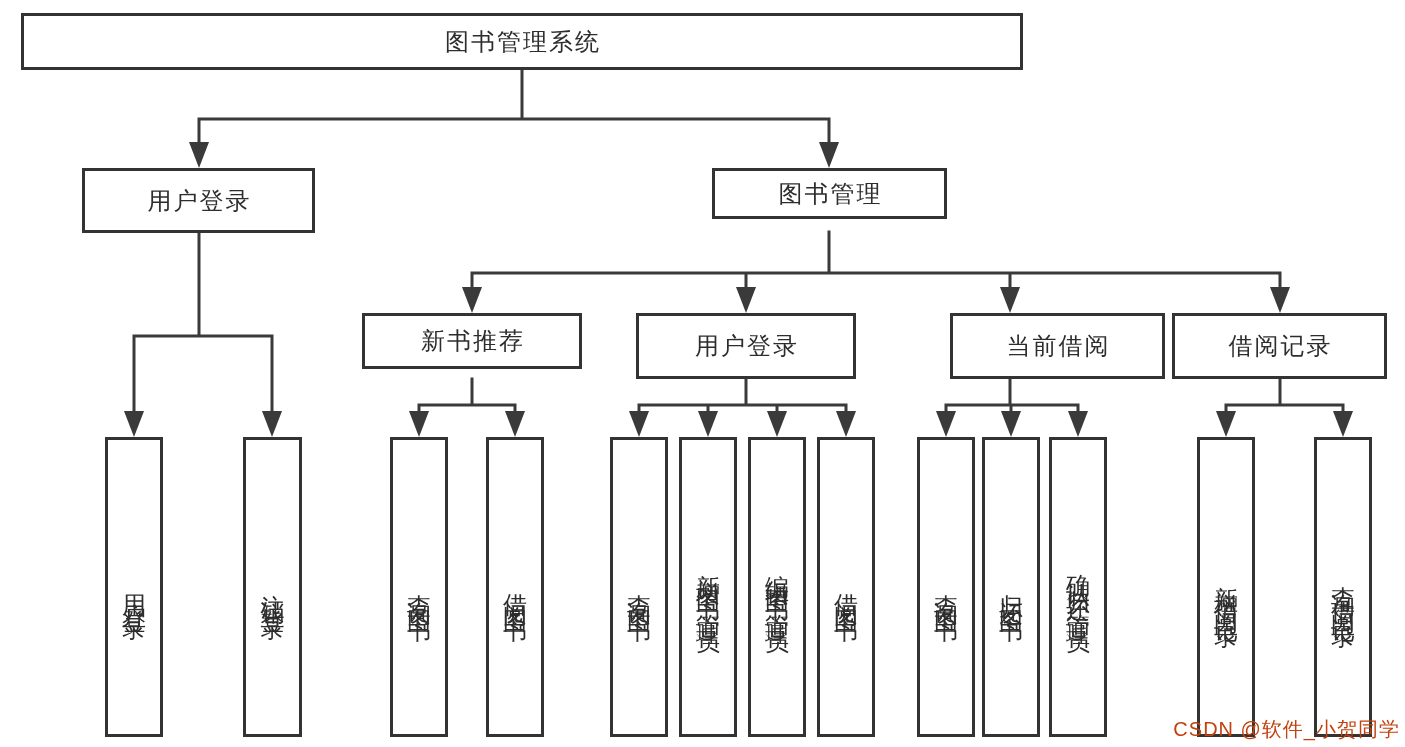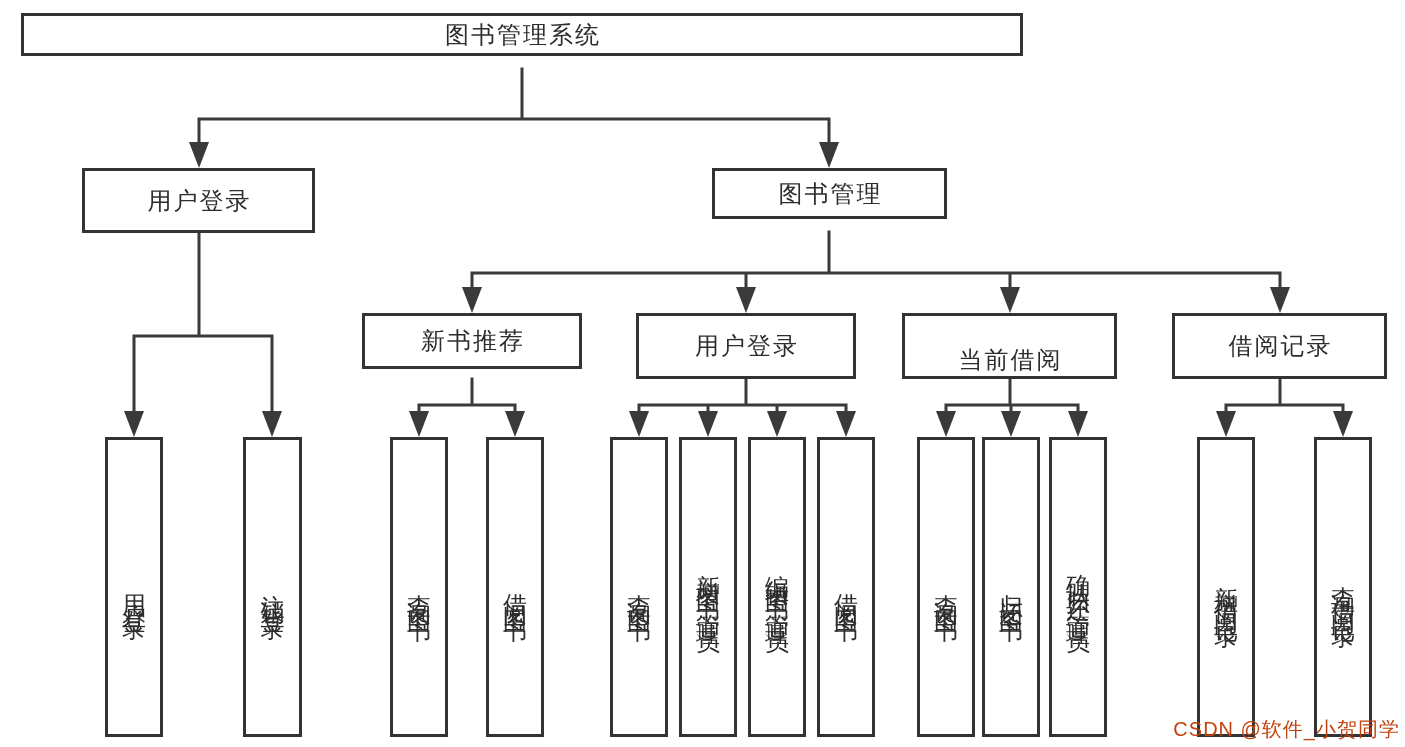--- a/index.html
+++ b/index.html
@@ -89,38 +89,38 @@
       <polygon stroke="none" points="1001,411 1021,411 1011,437"></polygon>
       <polygon stroke="none" points="1068,411 1088,411 1078,437"></polygon>
     </g>
     <g stroke="#3a3a3a" stroke-width="3" fill="#3a3a3a" stroke-linecap="square">
       <path fill="none" d="M1280 379 V405 M1226 405 H1343 M1226 405 V414 M1343 405 V414"></path>
       <polygon stroke="none" points="1216,411 1236,411 1226,437"></polygon>
       <polygon stroke="none" points="1333,411 1353,411 1343,437"></polygon>
     </g>
   </svg>
 
-  <div class="box h" style="left:21px; top:13px; width:1002px; height:43px;">
+  <div class="box h" style="left:21px; top:13px; width:1002px; height:57px;">
     <span>图书管理系统</span>
   </div>
 
   <div class="box h" style="left:82px; top:168px; width:233px; height:65px;">
     <span>用户登录</span>
   </div>
   <div class="box h" style="left:712px; top:168px; width:235px; height:51px;">
     <span>图书管理</span>
   </div>
 
   <div class="box h" style="left:362px; top:313px; width:220px; height:56px;">
     <span>新书推荐</span>
   </div>
   <div class="box h" style="left:636px; top:313px; width:220px; height:66px;">
     <span>用户登录</span>
   </div>
-  <div class="box h" style="left:902px; top:313px; width:215px; height:66px;align-items:flex-end;">
+  <div class="box h" style="left:950px; top:313px; width:215px; height:66px;">
     <span>当前借阅</span>
   </div>
   <div class="box h" style="left:1172px; top:313px; width:215px; height:66px;">
     <span>借阅记录</span>
   </div>
 
   <div class="box v" style="left:105px; top:437px; width:58px; height:300px;">
     <span>用户登录</span>
   </div>
   <div class="box v" style="left:243px; top:437px; width:59px; height:300px;">

